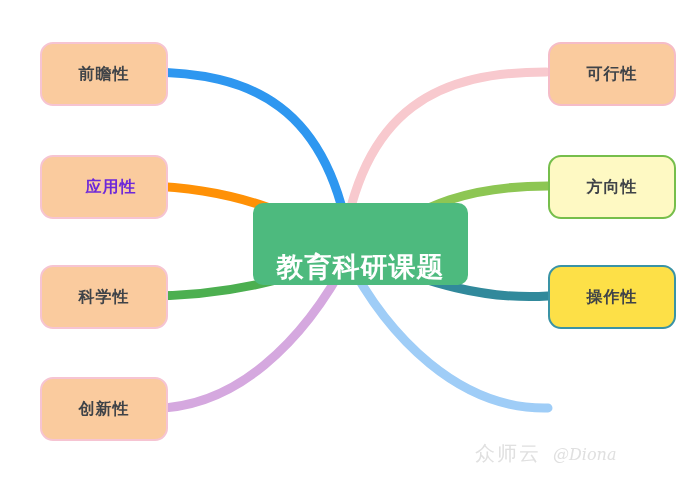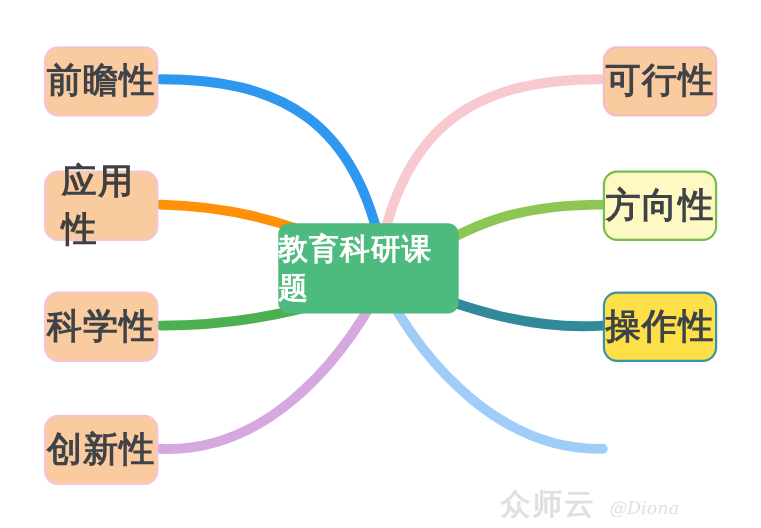--- a/index.html
+++ b/index.html
@@ -29,57 +29,59 @@
   }
   .node {
     position: absolute;
     box-sizing: border-box;
     display: flex;
     align-items: center;
     justify-content: center;
     cursor: pointer;
   }
   .leaf-node {
-    width: 104px;
+    width: 128px;
     height: 64px;
     border: 2px solid;
     border-radius: 13px;
-    font-size: 32px;
+    font-size: 16px;
     font-weight: bold;
     letter-spacing: 1px;
   }
   .left-col  { left: 40px; }
   .right-col { left: 548px; text-align: center; }
   .row-1 { top: 42px; }
   .row-2 { top: 155px; }
   .row-3 { top: 265px; }
   .row-4 { top: 377px; }
   .center-node {
     left: 253px;
     top: 203px;
-    width: 164px;
+    width: 215px;
     height: 82px;
     border-radius: 10px;
     font-size: 27px;
     font-weight: bold;
     letter-spacing: 1px;
+    align-items: flex-end;
   }
   .watermark {
     position: absolute;
     left: 455px;
     top: 440px;
     display: flex;
     align-items: baseline;
     gap: 12px;
     user-select: none;
   }
   .watermark .brand {
-    font-size: 27px;
-    font-weight: bold;
+    font-size: 20px;
+    font-weight: normal;
     letter-spacing: 2px;
+    margin-left: 20px;
   }
   .watermark .handle {
     font-size: 16px;
     font-style: italic;
     font-family: "DejaVu Serif", "Liberation Serif", serif;
   }
 </style>
 </head>
 <body>
 
@@ -92,21 +94,21 @@
     <path d="M146,408 C235,412 305,340 349,256" stroke="#D5A8DF"></path>
     <path d="M546,72 C442,72 362,105 342,252" stroke="#F8C9CE"></path>
     <path d="M548,186 C470,186 428,202 356,248" stroke="#8DC653"></path>
     <path d="M548,296 C485,300 430,284 356,254" stroke="#31899B"></path>
     <path d="M548,408 C460,410 388,338 346,256" stroke="#9FCDF7"></path>
   </svg>
 
   <div class="node leaf-node left-col row-1" style="border-color: rgb(246, 196, 210); background-color: rgb(250, 203, 158); color: rgb(63, 67, 72);">
     <span>前瞻性</span>
   </div>
-  <div class="node leaf-node left-col row-2" style="border-color: rgb(246, 196, 210); background-color: rgb(250, 203, 158); color: #404040; padding-left: 14px;">
+  <div class="node leaf-node left-col row-2" style="border-color: rgb(246, 196, 210); background-color: rgb(250, 203, 158); color: #6d28d9; padding-left: 14px;">
     <span>应用性</span>
   </div>
   <div class="node leaf-node left-col row-4" style="border-color: rgb(246, 196, 210); background-color: rgb(250, 203, 158); color: rgb(63, 67, 72);">
     <span>创新性</span>
   </div>
   <div class="node leaf-node left-col row-3" style="border-color: rgb(246, 196, 210); background-color: rgb(250, 203, 158); color: rgb(63, 67, 72);">
     <span>科学性</span>
   </div>
 
   <div class="node leaf-node right-col row-1" style="border-color: rgb(245, 188, 200); background-color: rgb(250, 203, 158); color: rgb(63, 67, 72);">

